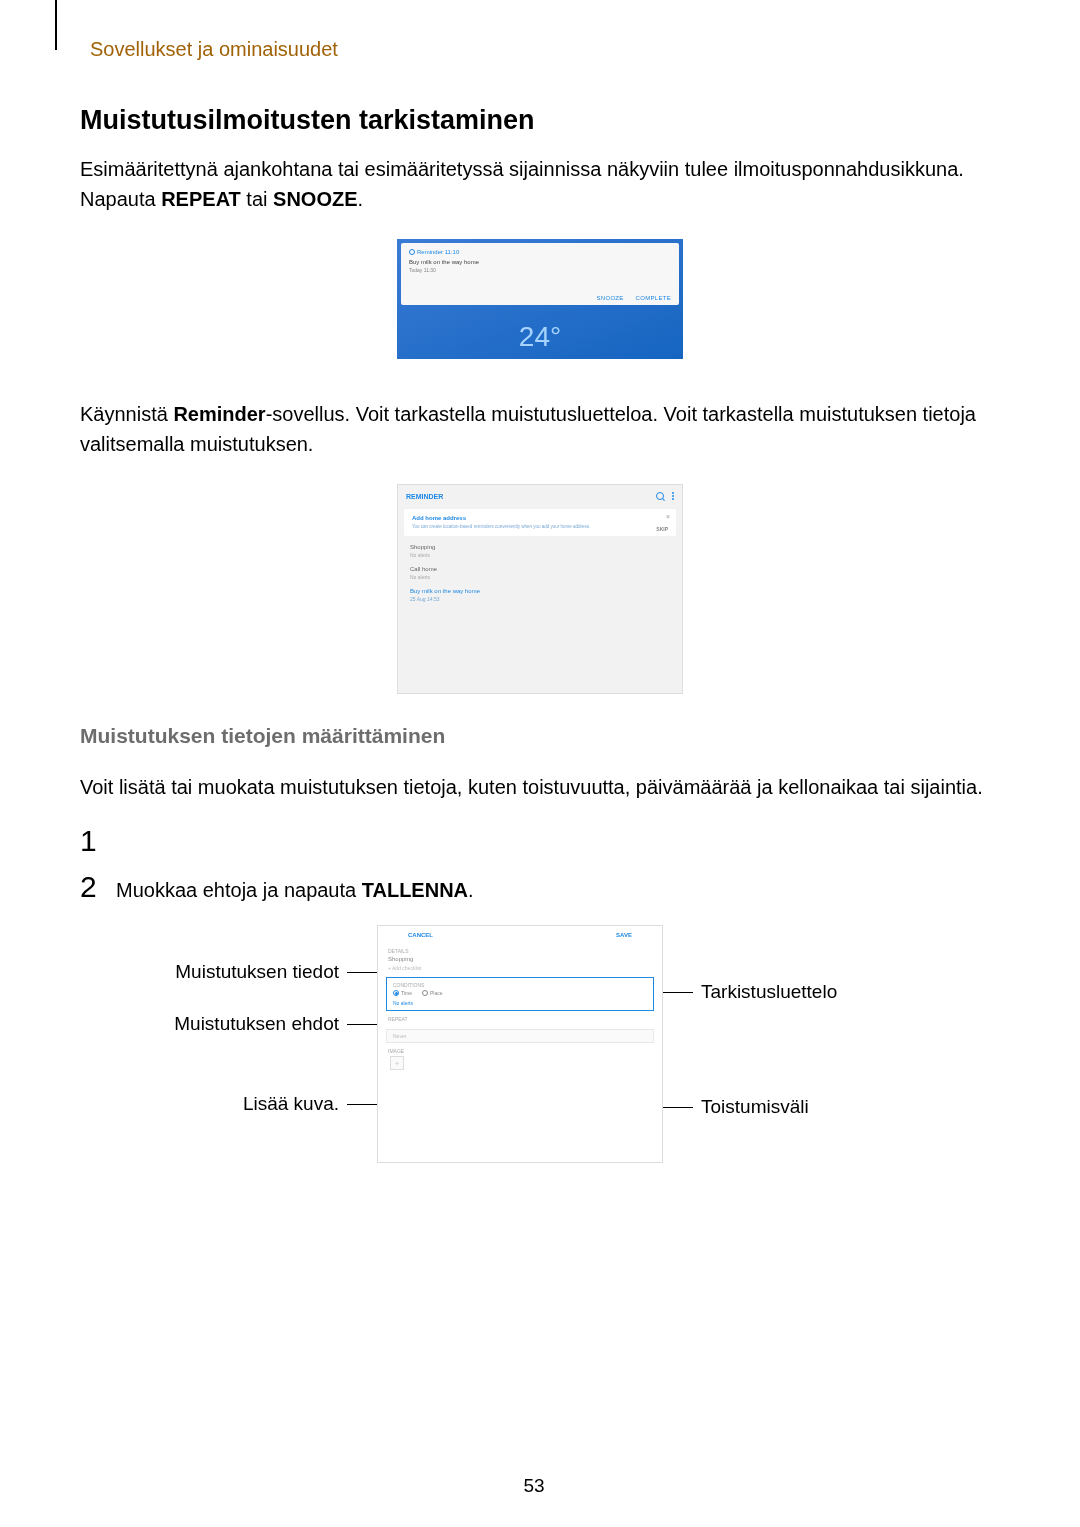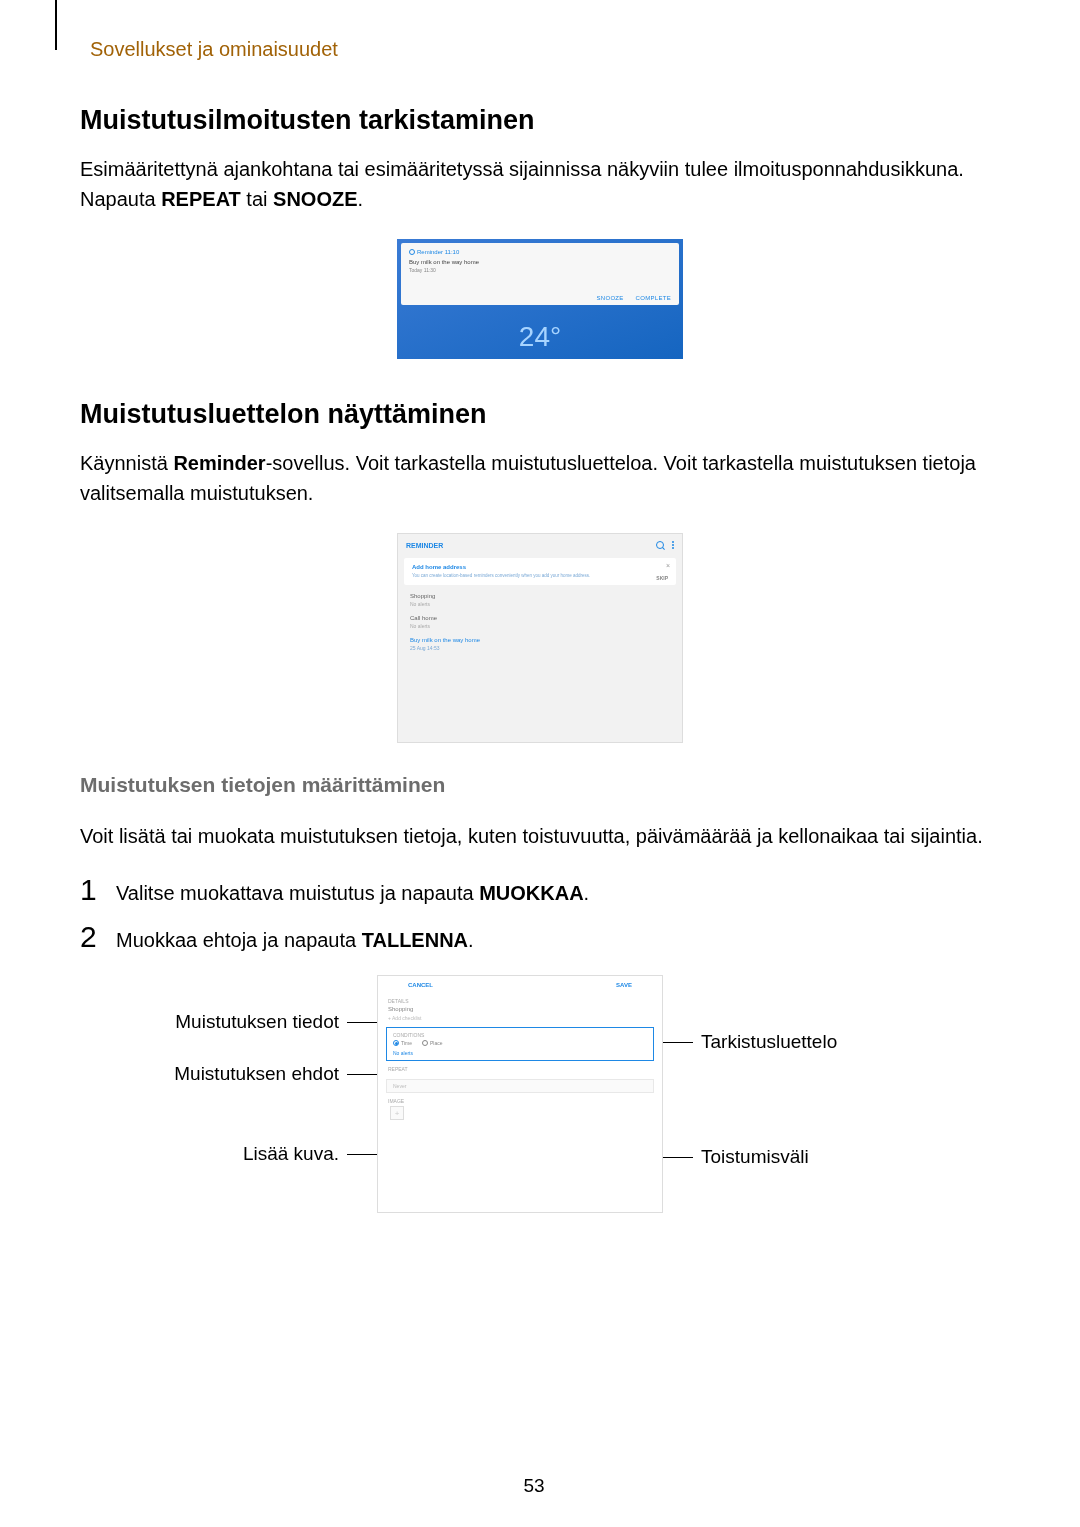--- a/index.html
+++ b/index.html
@@ -153,21 +153,20 @@
       <div class="shot1-title">Buy milk on the way home</div>
       <div class="shot1-sub">Today 11:30</div>
       <div class="shot1-btns">
         <span>SNOOZE</span>
         <span>COMPLETE</span>
       </div>
     </div>
     <div class="shot1-temp">24°</div>
   </div>
 
-  <h2 class="section2">Muistutusluettelon näyttäminen</h2>
   <p>
     <span>Käynnistä </span><span class="bold">Reminder</span><span>-sovellus. Voit tarkastella muistutusluetteloa. Voit tarkastella muistutuksen tietoja valitsemalla muistutuksen.</span>
   </p>
 
   <div class="shot2">
     <div class="shot2-header">
       <span class="shot2-title">REMINDER</span>
       <div class="shot2-icons">
         <span class="shot2-search"></span>
         <span class="shot2-dots">
@@ -196,23 +195,20 @@
       <div class="shot2-item-s blue">25 Aug 14:53</div>
     </div>
   </div>
 
   <h3>Muistutuksen tietojen määrittäminen</h3>
   <p>Voit lisätä tai muokata muistutuksen tietoja, kuten toistuvuutta, päivämäärää ja kellonaikaa tai sijaintia.</p>
 
   <div class="steps">
     <div class="step">
       <div class="step-num">1</div>
-      <div class="step-text">
-        <span>Valitse muokattava muistutus ja napauta </span><span class="bold">MUOKKAA</span><span>.</span>
-      </div>
     </div>
     <div class="step">
       <div class="step-num">2</div>
       <div class="step-text">
         <span>Muokkaa ehtoja ja napauta </span><span class="bold">TALLENNA</span><span>.</span>
       </div>
     </div>
   </div>
 
   <div class="shot3-wrap">

